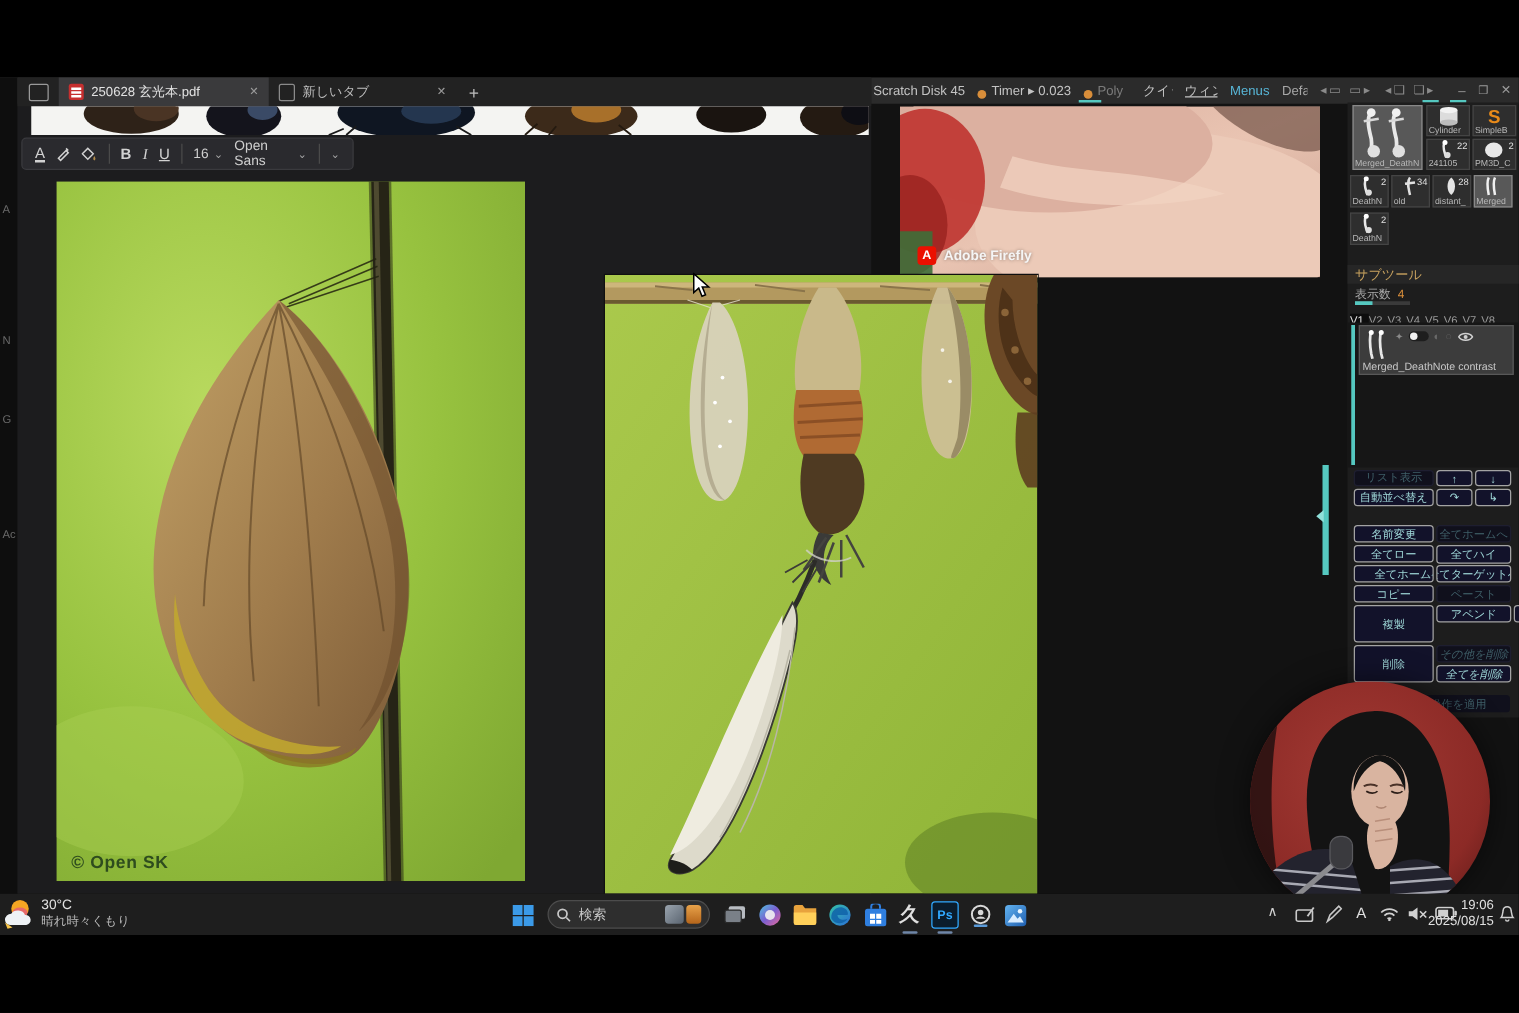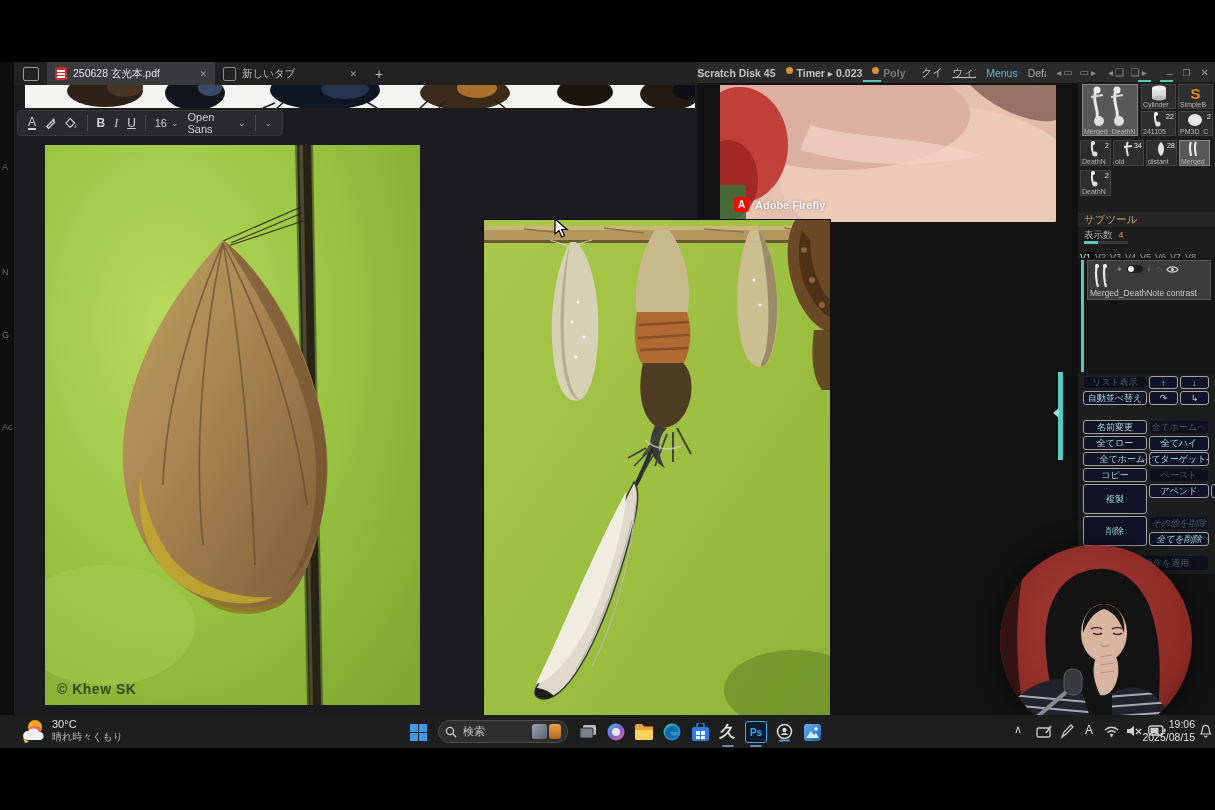--- a/index.html
+++ b/index.html
@@ -2,21 +2,21 @@
 <html><head>
 <meta charset="utf-8">
 <style>
   html,body{margin:0;padding:0;background:#000;width:1215px;height:810px;overflow:hidden;
     font-family:"Liberation Sans","DejaVu Sans",sans-serif;-webkit-font-smoothing:antialiased;}
   .abs{position:absolute;}
   .nowrap{white-space:nowrap;overflow:hidden;}
   
   #zbar{left:0;top:62px;width:1215px;height:21px;background:#2b2b2b;color:#c3c3c3;font-size:10.5px;
     display:flex;align-items:center;gap:10px;padding-left:362px;box-sizing:border-box;}
-  .zstat{display:flex;align-items:flex-start;gap:4px;white-space:nowrap;font-weight:bold;}
+  .zstat{display:flex;align-items:flex-end;gap:4px;white-space:nowrap;}
   .zdot{width:7px;height:7px;border-radius:50%;background:#d98e3a;display:inline-block;}
   .zmenu{color:#58b7d8;}
   .zicons{color:#8a8a8a;letter-spacing:2px;font-size:10px;white-space:nowrap;}
   
   #leftrail{left:0;top:62px;width:14px;height:653px;background:#0e0e0e;color:#6a6a6a;font-size:9px;}
   #leftrail span{position:absolute;left:2px;}
   
   #pdfwin{left:14px;top:62px;width:683px;height:653px;background:#1c1c1e;}
   #tabbar{left:0;top:0;width:683px;height:23px;background:#222;display:flex;align-items:center;}
   .tab{height:23px;display:flex;align-items:center;gap:6px;padding:0 8px;font-size:10.5px;color:#bfbfbf;box-sizing:border-box;}
@@ -217,21 +217,21 @@
       <path d="M252,0 L266,0 L276,560 L264,560 Z" fill="#262416"></path>
       <path d="M254,0 L258,0 L268,560 L265,560 Z" fill="#4e4a30"></path>
       <path d="M256,62 L178,96 M258,76 L183,101 M257,68 L186,98" stroke="#22220f" stroke-width="1.2" fill="none" opacity=".85"></path>
       <path d="M178,95 C140,135 92,200 80,280 C70,350 95,415 145,447 C185,470 226,472 242,455 C268,428 286,360 281,300 C276,235 236,140 178,95 Z" fill="url(#leaf)"></path>
       <path d="M178,95 C215,150 255,220 268,290 C276,340 270,400 242,440 C270,415 288,355 281,298 C274,238 236,140 178,95 Z" fill="#6a4a2a" opacity=".55"></path>
       <path d="M178,98 C150,160 120,260 118,340 M178,98 C160,180 148,300 158,400 M178,98 C195,190 205,300 210,420 M178,98 C225,190 252,280 262,360" stroke="#5f4526" stroke-width="1.6" fill="none" opacity=".65"></path>
       <path d="M95,330 C90,390 110,430 150,448 C180,460 210,462 228,452 C190,455 140,440 118,400 C103,373 97,350 95,330 Z" fill="#c2a92e" opacity=".85"></path>
       <path d="M150,448 C185,466 222,466 240,453 C232,470 195,474 170,462 Z" fill="#8a7822" opacity=".8"></path>
       <ellipse cx="60" cy="480" rx="90" ry="60" fill="#a9cf52" opacity=".45"></ellipse>
     </svg>
-    <div class="credit">© Khew SK</div>
+    <div class="credit">© Open SK</div>
   </div>
 </div>
 
 <div class="abs" style="left:484px;top:220px;width:346px;height:495px;overflow:hidden;z-index:10;box-shadow:0 0 0 1px #101010;">
   <svg width="346" height="495" viewBox="0 0 346 495">
     <defs>
       <linearGradient id="gbg2" x1="0" y1="0" x2="1" y2="1">
         <stop offset="0" stop-color="#aac94c"></stop>
           <stop offset="1" stop-color="#8fb437"></stop>
       </linearGradient>
@@ -497,21 +497,21 @@
       <path d="M105,152 L185,146 M105,162 L185,156 M105,172 L185,166 M105,182 L185,176" fill="none"></path>
     </g>
 
     <path d="M30,178 L72,142" stroke="#8a8a8e" stroke-width="4"></path>
     <rect x="64" y="124" width="18" height="26" rx="8" fill="#3a3a3e"></rect>
     <rect x="64" y="124" width="18" height="26" rx="8" fill="none" stroke="#5a5a5e"></rect>
   </svg>
 </div>
 
 <div id="taskbar" class="abs">
-  <div class="abs" style="left:19px;top:3px;display:flex;gap:7px;">
+  <div class="abs" style="left:0;top:3px;display:flex;gap:7px;">
     <svg width="26" height="26" viewBox="0 0 26 26">
       <circle cx="16" cy="9" r="7" fill="#f5a623"></circle>
       <ellipse cx="16" cy="12" rx="6" ry="4" fill="#e66a6a"></ellipse>
       <path d="M4,18 a5,5 0 0 1 5,-5 a6,5 0 0 1 11,1 a4,4 0 0 1 1,8 L8,22 a4.5,4.5 0 0 1 -4,-4 Z" fill="#eef2f5"></path>
       <path d="M4,20 L10,24 L6,25 Z" fill="#f5c34a"></path>
     </svg>
     <div>
       <div style="font-size:11px;color:#e2e2e2;">30°C</div>
       <div style="font-size:10px;color:#b8b8b8;">晴れ時々くもり</div>
     </div>

